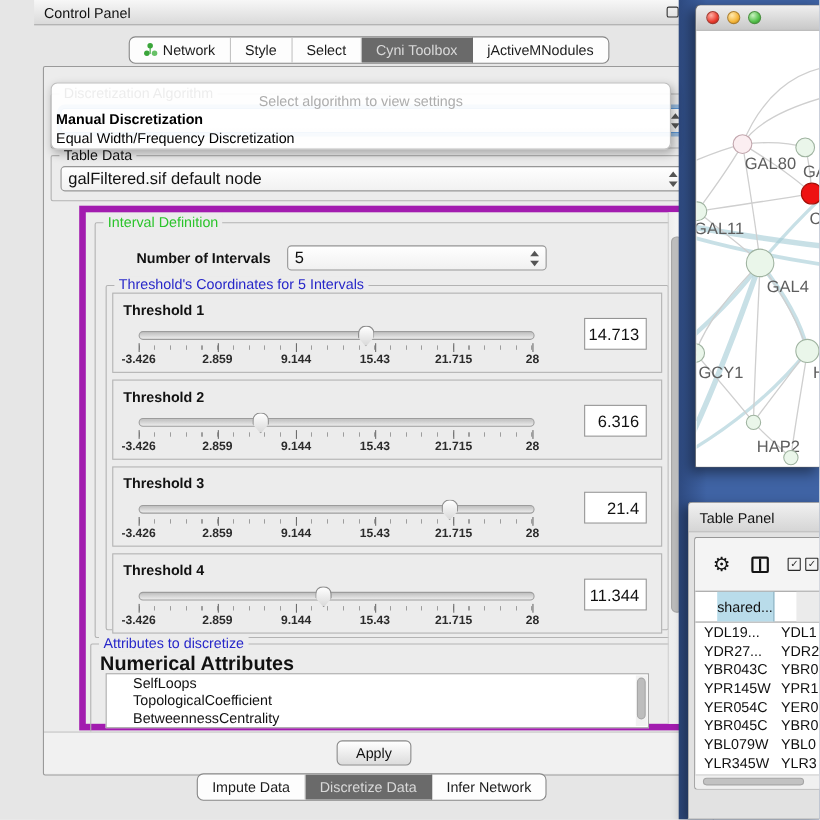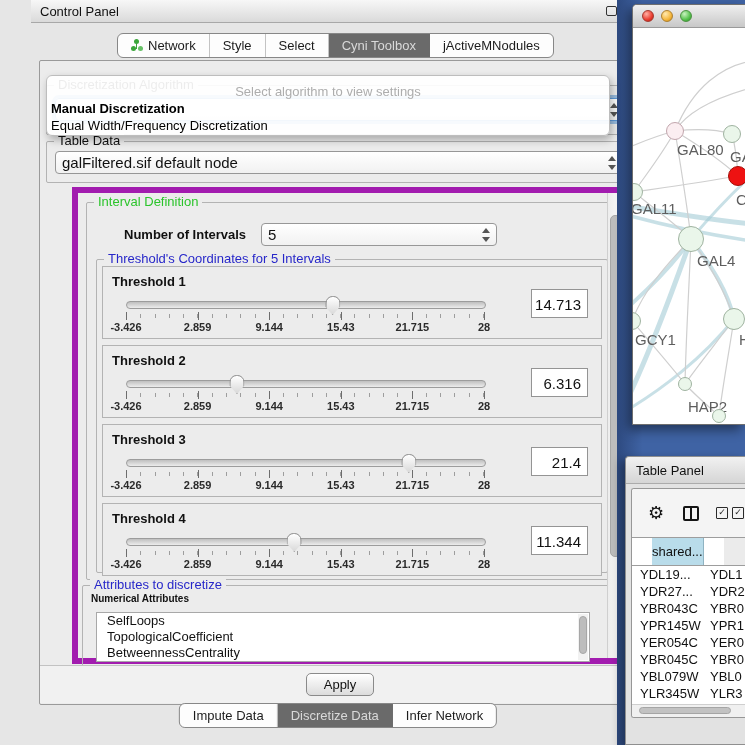--- a/index.html
+++ b/index.html
@@ -52,23 +52,23 @@
   .track{position:absolute;left:0;top:6px;width:100%;height:6px;background:linear-gradient(#bfbfbf,#ececec);border:1px solid #9c9c9c;border-radius:4px;}
   .slider-thumb{position:absolute;top:1px;width:15px;height:19px;transform:translateX(-50%);background:linear-gradient(#ffffff,#d9d9d9);border:1px solid #8d8d8d;border-radius:7px 7px 0 0;clip-path:polygon(0 0,100% 0,100% 55%,50% 100%,0 55%);box-sizing:border-box;}
   .minor-ticks{position:absolute;left:0;top:19px;width:100%;height:4px;background-image:repeating-linear-gradient(to right,#9d9d9d 0 1px,transparent 1px 14.28px);}
   .major-ticks{position:absolute;left:0;top:17px;width:100%;height:8px;}
   .major-tick{position:absolute;top:0;width:1px;height:8px;background:#6d6d6d;}
   .tick-labels{position:absolute;left:0;top:26px;width:100%;height:12px;}
   .tick-label{position:absolute;transform:translateX(-50%);font-size:11px;font-weight:bold;color:#2b2b2b;white-space:nowrap;}
   .value-field{position:absolute;right:13px;top:22px;width:57px;height:29px;background:#fff;border:1px solid #949494;font-size:15px;line-height:29px;text-align:right;padding-right:6px;box-sizing:border-box;}
   
   .fs-attr{left:4px;top:392px;width:537px;height:80px;}
-  .attr-subtitle{position:absolute;left:8px;top:7px;font-size:10px;font-weight:bold;}
+  .attr-subtitle{position:absolute;left:8px;top:7px;font-size:18px;font-weight:bold;}
   .listbox{position:absolute;left:13px;top:26px;width:492px;height:48px;background:#fff;border:1px solid #a8a8a8;overflow:hidden;}
-  .list-item{font-size:13px;line-height:16px;padding-left:10px;white-space:nowrap;}
+  .list-item{font-size:13px;line-height:16px;padding-left:24px;white-space:nowrap;}
   .list-scroll{position:absolute;right:1px;top:1px;width:10px;bottom:1px;background:#f2f2f2;}
   .list-thumb{position:absolute;left:1px;top:2px;width:8px;height:38px;background:#bdbdbd;border:1px solid #a7a7a7;border-radius:4px;box-sizing:border-box;}
   
   .apply-strip{position:absolute;left:0;right:0;top:604px;height:37px;background:#f1f1f1;border-top:1px solid #c2c2c2;display:flex;align-items:center;justify-content:center;}
   .apply-btn{width:66px;height:21px;background:linear-gradient(#ffffff,#dcdcdc);border:1px solid #8a8a8a;border-radius:5px;font-size:13px;display:flex;align-items:center;justify-content:center;}
   
   .desktop{position:absolute;left:617px;top:0;width:128px;height:745px;background:linear-gradient(to right,#2e4a80,#3f63a4 20%,#3f63a4);}
   .net-window{position:absolute;left:632px;top:4px;width:113px;height:421px;border:1px solid #6f6f6f;border-right:none;border-radius:5px 0 0 0;overflow:hidden;box-shadow:-4px 5px 12px rgba(0,0,0,0.45);background:#fff;box-sizing:border-box;}
   .net-titlebar{height:22px;background:linear-gradient(#efefef,#c8c8c8);border-bottom:1px solid #9a9a9a;display:flex;align-items:center;padding-left:9px;gap:7px;}
   .light{width:12px;height:12px;border-radius:50%;box-sizing:border-box;}

